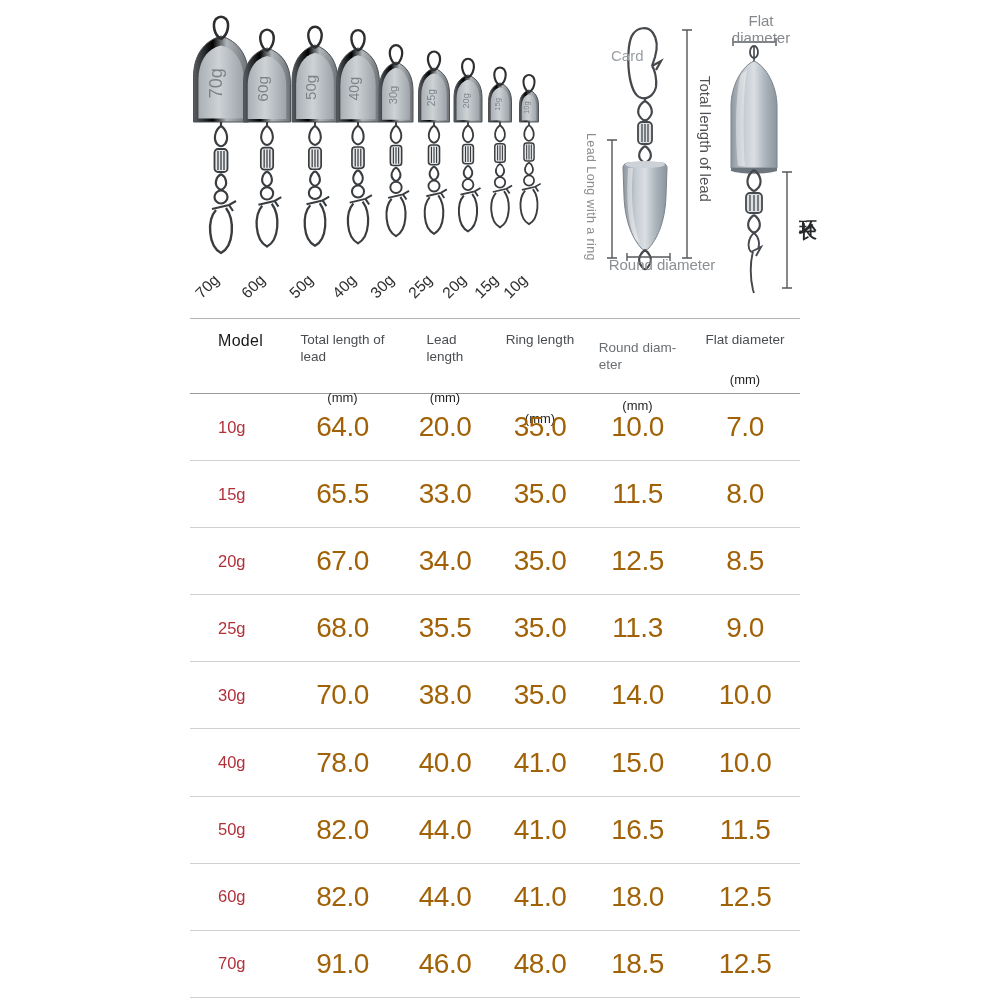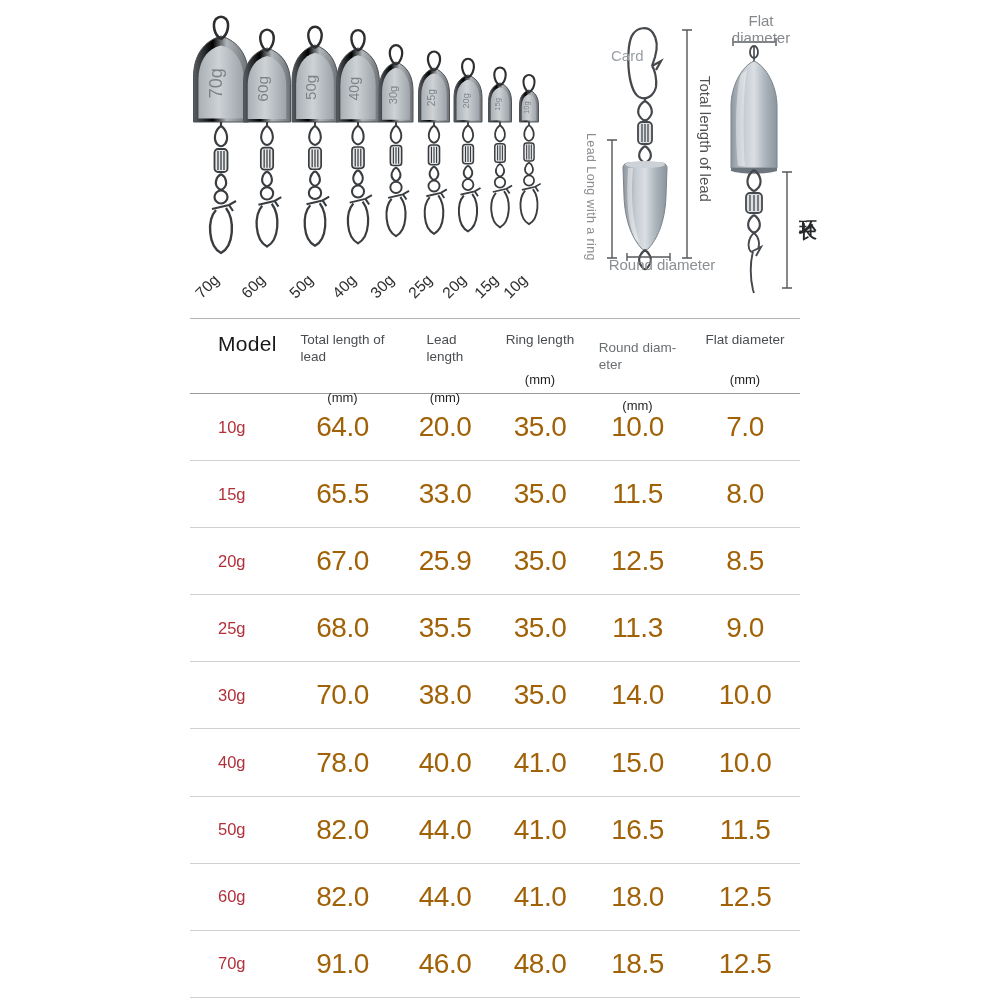--- a/index.html
+++ b/index.html
@@ -17,23 +17,23 @@
   .lbl-ring{left:796px;top:206px;font-size:17.5px;color:#26282a;letter-spacing:3px;font-weight:bold;}
   
   .spec-table{position:absolute;left:190px;top:318px;width:610px;border-top:1px solid #b4b4b4;}
   .thead{display:flex;height:74px;border-bottom:1px solid #9a9a9a;}
   .hcell{display:flex;flex-direction:column;align-items:center;box-sizing:border-box;
          padding:12px 0 7px 0;}
   .h-title{flex:1;display:flex;align-items:center;white-space:pre-line;text-align:left;
            font-size:13.5px;line-height:1.28;color:#4a4d50;}
   .h-unit{font-size:13px;color:#1f1f1f;height:17px;margin-top:24px;}
   .hcell.model{align-items:flex-start;padding-left:28px;justify-content:center;}
-  .hcell.model .h-title{font-size:21px;color:#17181a;letter-spacing:.3px;}
+  .hcell.model .h-title{font-size:16px;color:#17181a;letter-spacing:.3px;}
   .hcell.c4 .h-title{color:#6b6e71;margin-top:8px;}
-  .c0{width:100px;}.c1{width:105px;}.c2{width:100px;}.c3{width:90px;}.c4{width:105px;}.c5{width:110px;}
+  .c0{width:100px;}.c1{width:105px;}.c2{width:100px;}.c3{width:90px;gap:39px;}.c4{width:105px;}.c5{width:110px;}
   .trow{display:flex;height:67.1px;align-items:center;border-bottom:1px solid #d1d1d1;box-sizing:border-box;}
   .mcell{width:100px;box-sizing:border-box;padding-left:28px;font-size:16.5px;color:#b2303a;}
   .vcell{text-align:center;font-size:28px;color:#a16207;letter-spacing:-.5px;}
 </style>
 </head>
 <body>
 
 <div class="canvas">
 
   <svg id="photo" style="left:180px;top:0;" width="400" height="310" viewBox="180 0 400 310">
@@ -307,21 +307,21 @@
         <div class="mcell">15g</div>
         <div class="vcell c1">65.5</div>
         <div class="vcell c2">33.0</div>
         <div class="vcell c3">35.0</div>
         <div class="vcell c4">11.5</div>
         <div class="vcell c5">8.0</div>
       </div>
       <div class="trow">
         <div class="mcell">20g</div>
         <div class="vcell c1">67.0</div>
-        <div class="vcell c2">25.9</div>
+        <div class="vcell c2">34.0</div>
         <div class="vcell c3">35.0</div>
         <div class="vcell c4">12.5</div>
         <div class="vcell c5">8.5</div>
       </div>
       <div class="trow">
         <div class="mcell">25g</div>
         <div class="vcell c1">68.0</div>
         <div class="vcell c2">35.5</div>
         <div class="vcell c3">35.0</div>
         <div class="vcell c4">11.3</div>

